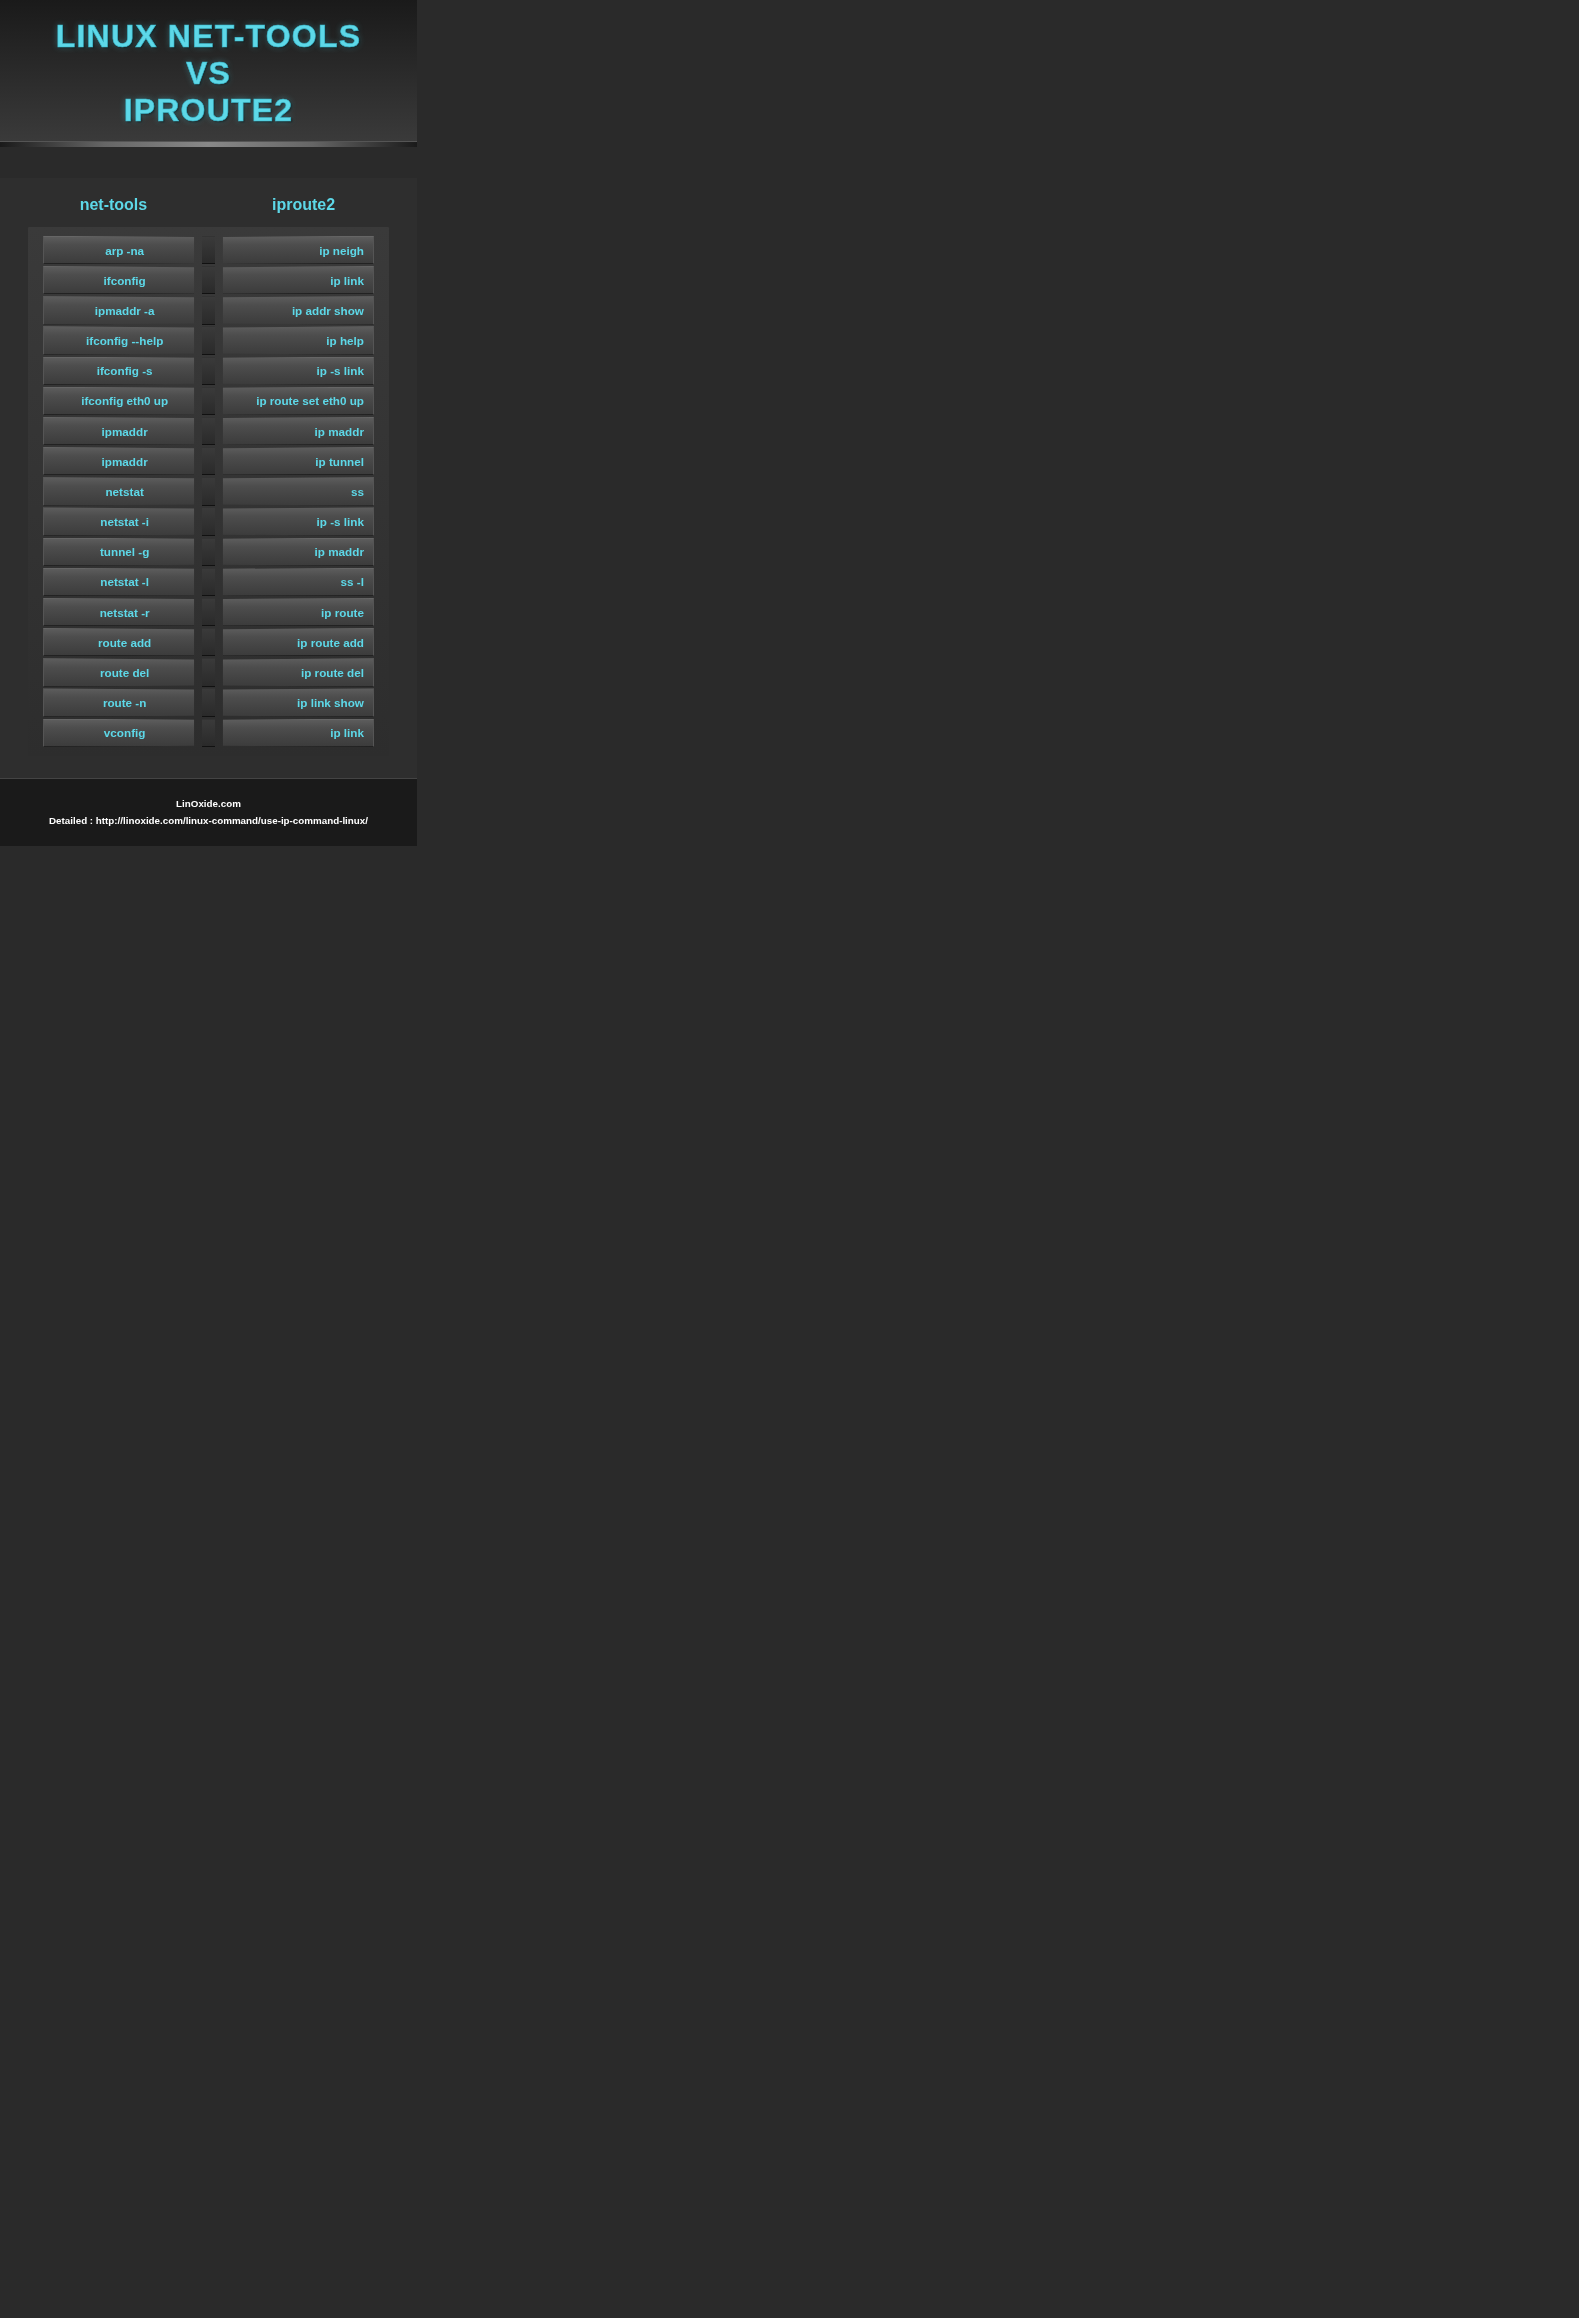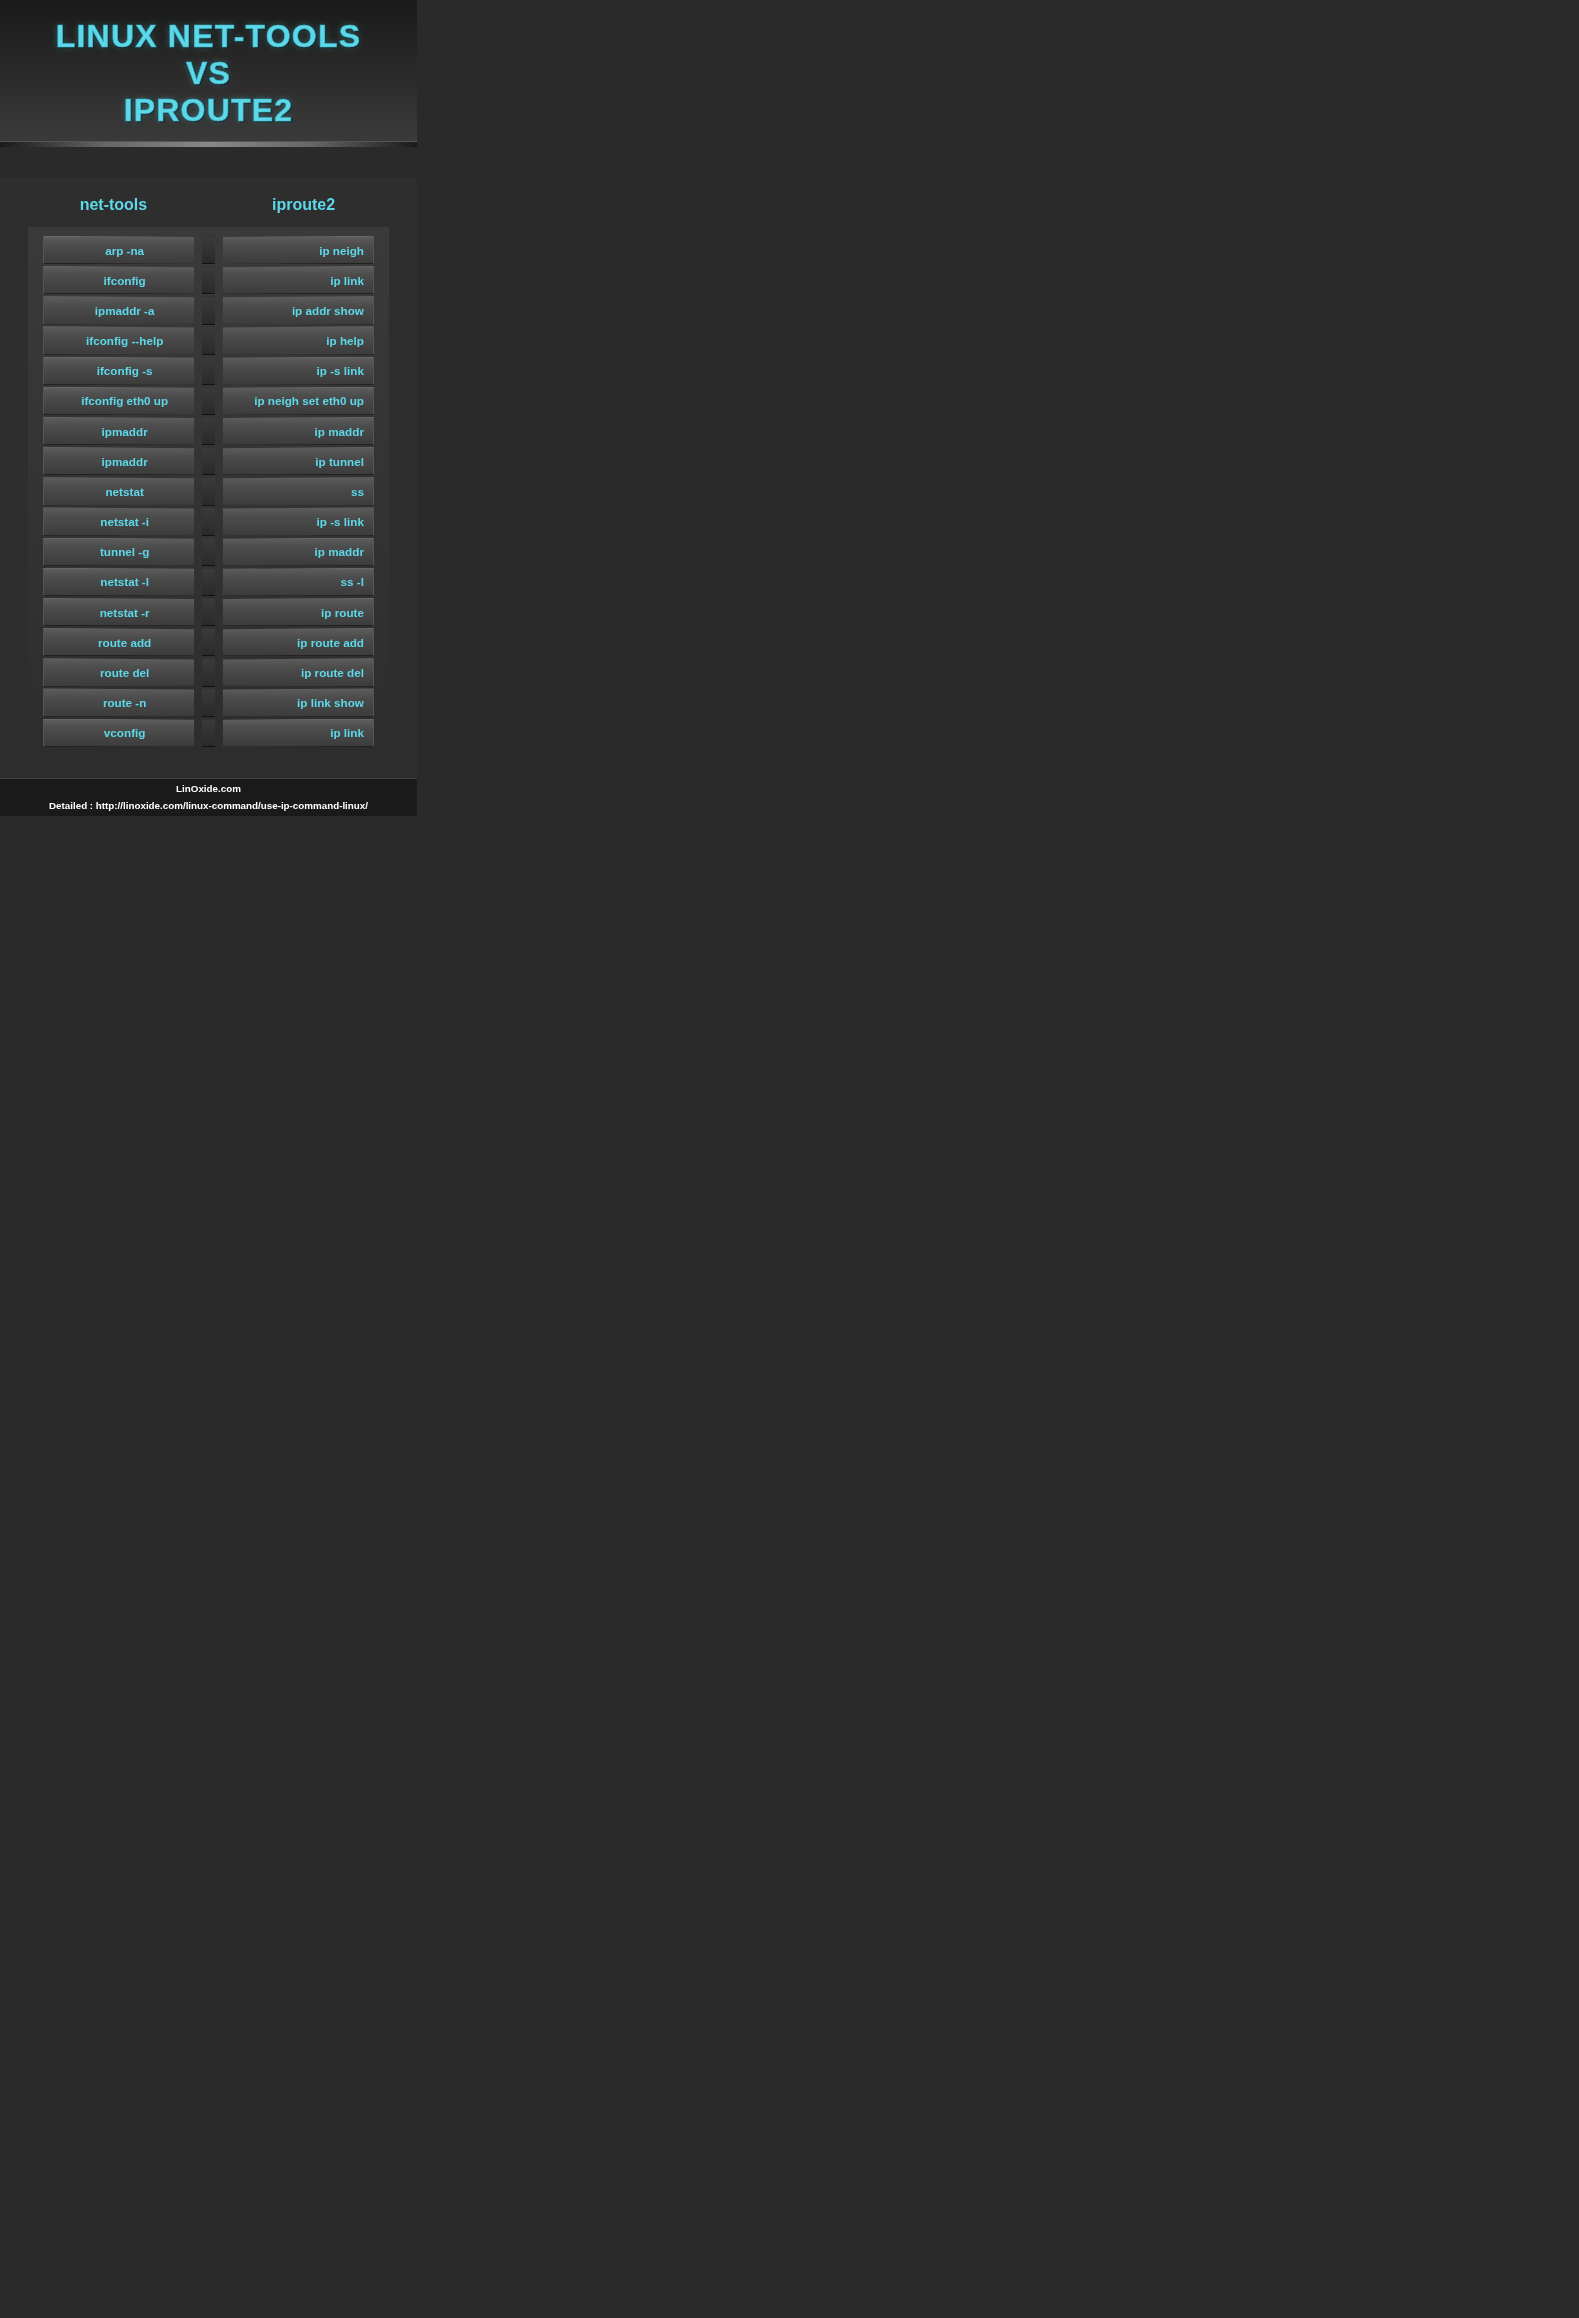--- a/index.html
+++ b/index.html
@@ -52,21 +52,21 @@
     .col-header {
       font-size: 16px;
       font-weight: 900;
       color: #5dd8e8;
       text-align: center;
       width: 45%;
     }
 
     .footer {
       background: #1a1a1a;
-      padding: 1px;
+      padding: 16px;
       text-align: center;
       border-top: 1.2px solid #444;
     }
 
     .footer-text {
       color: #fff;
       font-size: 9.8px;
       font-weight: bold;
       line-height: 1.8;
     }
@@ -156,21 +156,21 @@
         <div class="cell-mid"></div>
         <div class="cell-right">ip addr show</div>
         <div class="cell-left">ifconfig --help</div>
         <div class="cell-mid"></div>
         <div class="cell-right">ip help</div>
         <div class="cell-left">ifconfig -s</div>
         <div class="cell-mid"></div>
         <div class="cell-right">ip -s link</div>
         <div class="cell-left">ifconfig eth0 up</div>
         <div class="cell-mid"></div>
-        <div class="cell-right">ip neigh set eth0 up</div>
+        <div class="cell-right">ip route set eth0 up</div>
         <div class="cell-left">ipmaddr</div>
         <div class="cell-mid"></div>
         <div class="cell-right">ip maddr</div>
         <div class="cell-left">ipmaddr</div>
         <div class="cell-mid"></div>
         <div class="cell-right">ip tunnel</div>
         <div class="cell-left">netstat</div>
         <div class="cell-mid"></div>
         <div class="cell-right">ss</div>
         <div class="cell-left">netstat -i</div>

